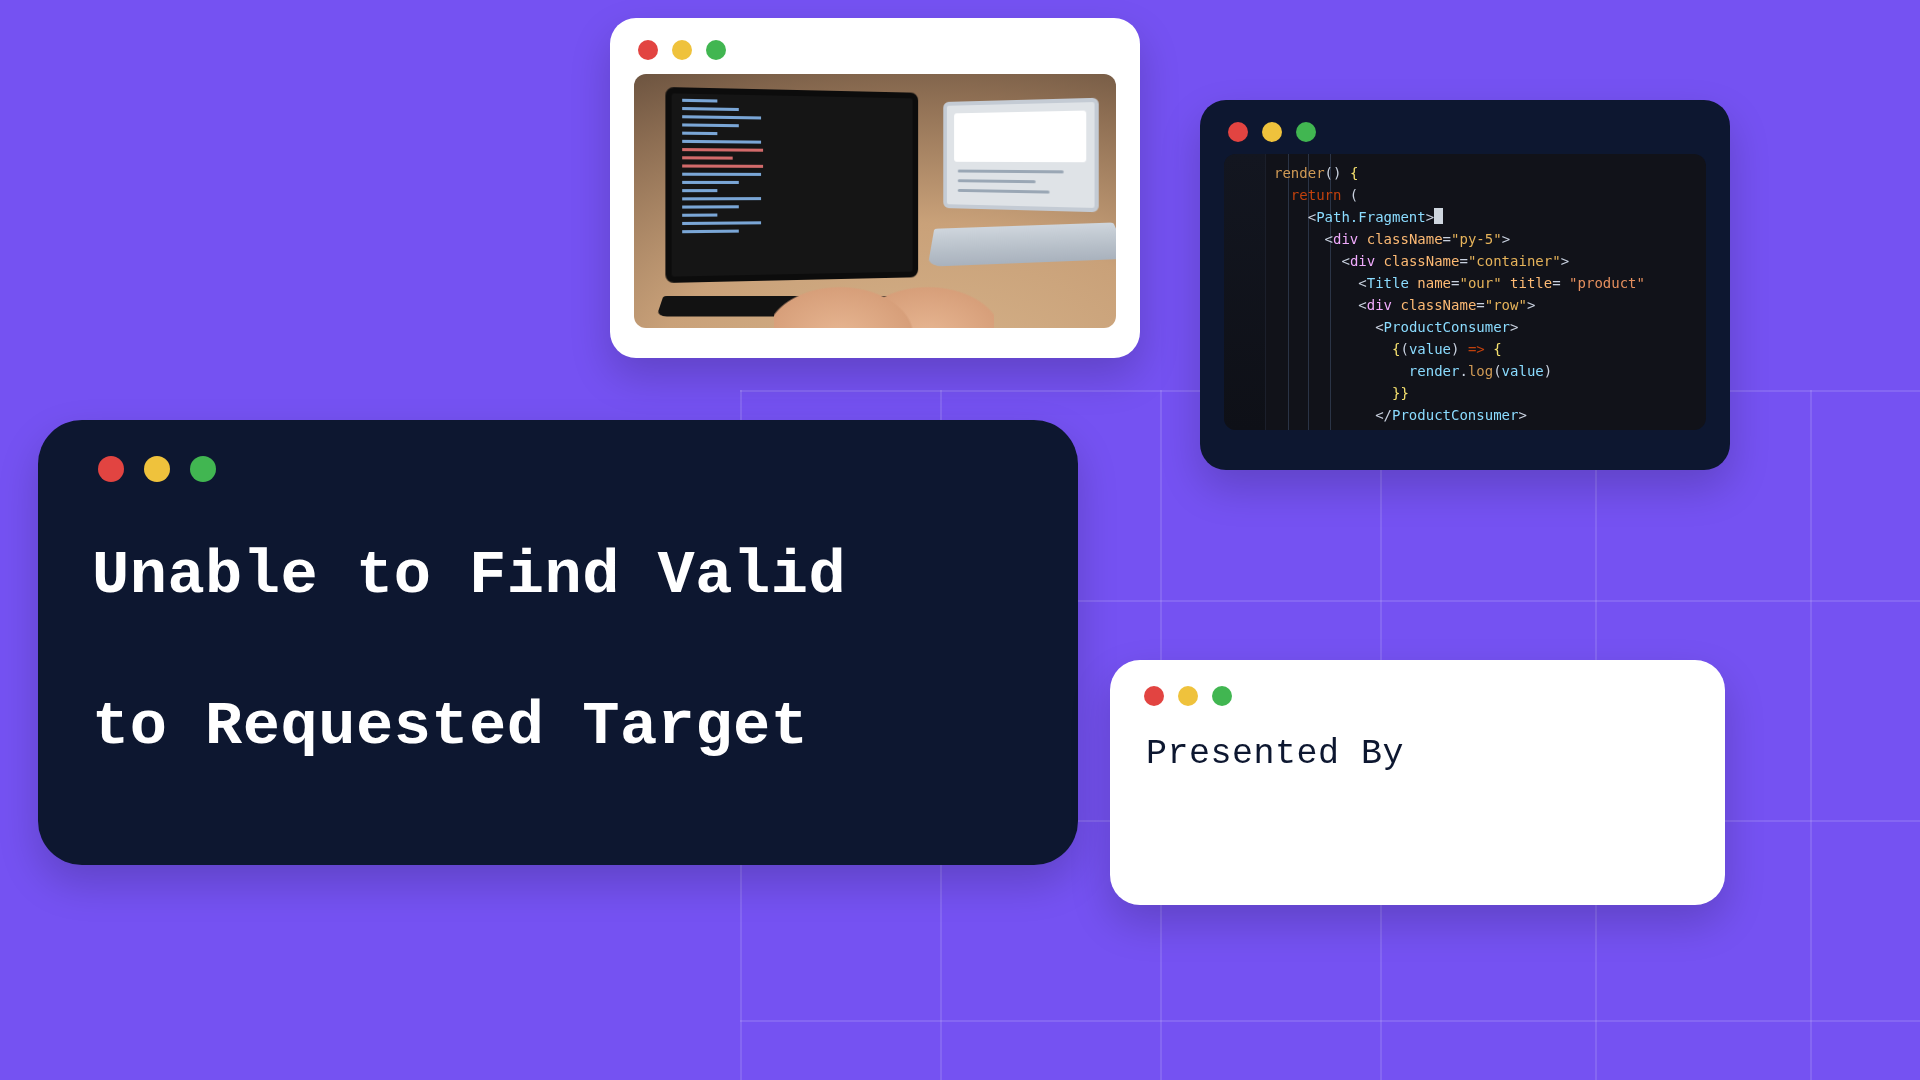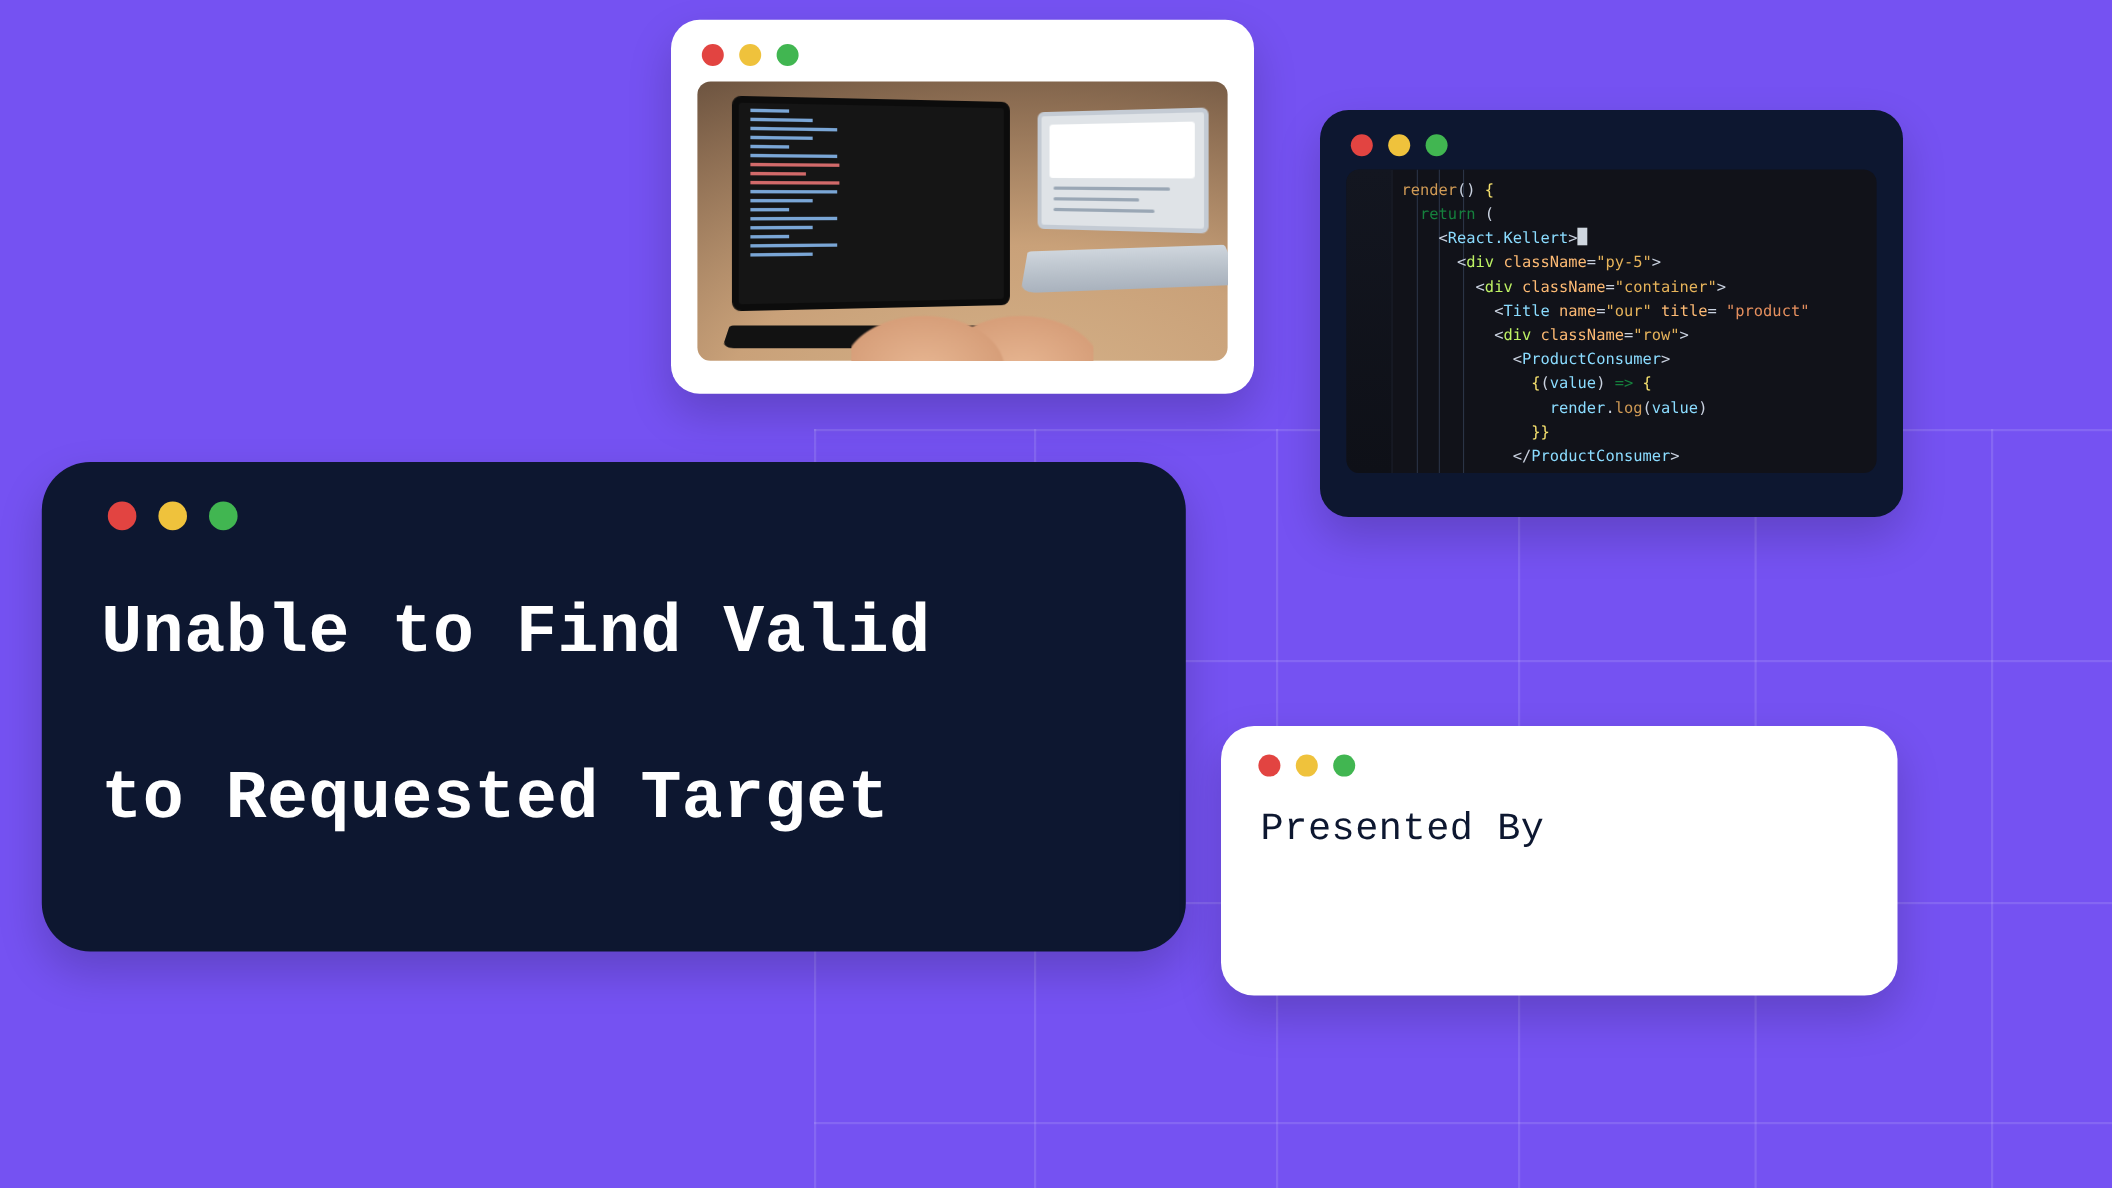--- a/index.html
+++ b/index.html
@@ -135,22 +135,22 @@
     background: linear-gradient(#131620,#0e1017);
     border-right: 1px solid #1b1f2b;
   }
   .code {
     position: absolute; left: 50px; top: 8px; right: 6px;
     font-family: "Menlo","Consolas",monospace;
     font-size: 14px; line-height: 22px;
     color: #a7b1c2;
     white-space: pre;
   }
-  .c-kw    { color: #15803d; }
-  .c-tag   { color: #bef264; }
+  .c-kw    { color: #c2410c; }
+  .c-tag   { color: #f0abfc; }
   .c-attr  { color: #fdba74; }
   .c-str   { color: #e6b35a; }
   .c-str2  { color: #e58f5e; }
   .c-fn    { color: #d09a55; text-align: right; }
   .c-var   { color: #8bdcff; }
   .c-comp  { color: #8bdcff; }
   .c-brace { color: #f5e06e; }
   .c-text  { color: #c9d1df; }
   .cursor-block { display:inline-block; width:9px; height:16px; background:#cfd6df; vertical-align:-2px; }
   .indent-line { position:absolute; top:0; bottom:0; width:1px; background:#2b3446; }
@@ -256,21 +256,21 @@
     <span class="dot y"></span>
     <span class="dot g"></span>
   </div>
   <div class="body">
     <div class="gutter"></div>
     <div class="indent-line il1"></div>
     <div class="indent-line il2"></div>
     <div class="indent-line il3"></div>
     <div class="code" id="code-block"><span class="c-fn">render</span><span class="c-text">() </span><span class="c-brace">{</span>
   <span class="c-kw">return</span><span class="c-text"> (</span>
-    <span class="c-text">&lt;</span><span class="c-comp">React.Kellert</span><span class="c-text">&gt;</span><span class="cursor-block"></span>
+    <span class="c-text">&lt;</span><span class="c-comp">Path.Fragment</span><span class="c-text">&gt;</span><span class="cursor-block"></span>
       <span class="c-text">&lt;</span><span class="c-tag">div</span><span class="c-text"> </span><span class="c-attr">className</span><span class="c-text">=</span><span class="c-str">"py-5"</span><span class="c-text">&gt;</span>
         <span class="c-text">&lt;</span><span class="c-tag">div</span><span class="c-text"> </span><span class="c-attr">className</span><span class="c-text">=</span><span class="c-str">"container"</span><span class="c-text">&gt;</span>
           <span class="c-text">&lt;</span><span class="c-comp">Title</span><span class="c-text"> </span><span class="c-attr">name</span><span class="c-text">=</span><span class="c-str">"our"</span><span class="c-text"> </span><span class="c-attr">title</span><span class="c-text">=</span><span class="c-str2"> "product"</span>
           <span class="c-text">&lt;</span><span class="c-tag">div</span><span class="c-text"> </span><span class="c-attr">className</span><span class="c-text">=</span><span class="c-str">"row"</span><span class="c-text">&gt;</span>
             <span class="c-text">&lt;</span><span class="c-comp">ProductConsumer</span><span class="c-text">&gt;</span>
               <span class="c-brace">{</span><span class="c-text">(</span><span class="c-var">value</span><span class="c-text">) </span><span class="c-kw">=&gt;</span><span class="c-brace"> {</span>
                 <span class="c-var">render</span><span class="c-text">.</span><span class="c-fn">log</span><span class="c-text">(</span><span class="c-var">value</span><span class="c-text">)</span>
               <span class="c-brace">}</span><span class="c-brace">}</span>
             <span class="c-text">&lt;/</span><span class="c-comp">ProductConsumer</span><span class="c-text">&gt;</span>
           <span class="c-text">&lt;/</span><span class="c-tag">div</span><span class="c-text">&gt;</span>

